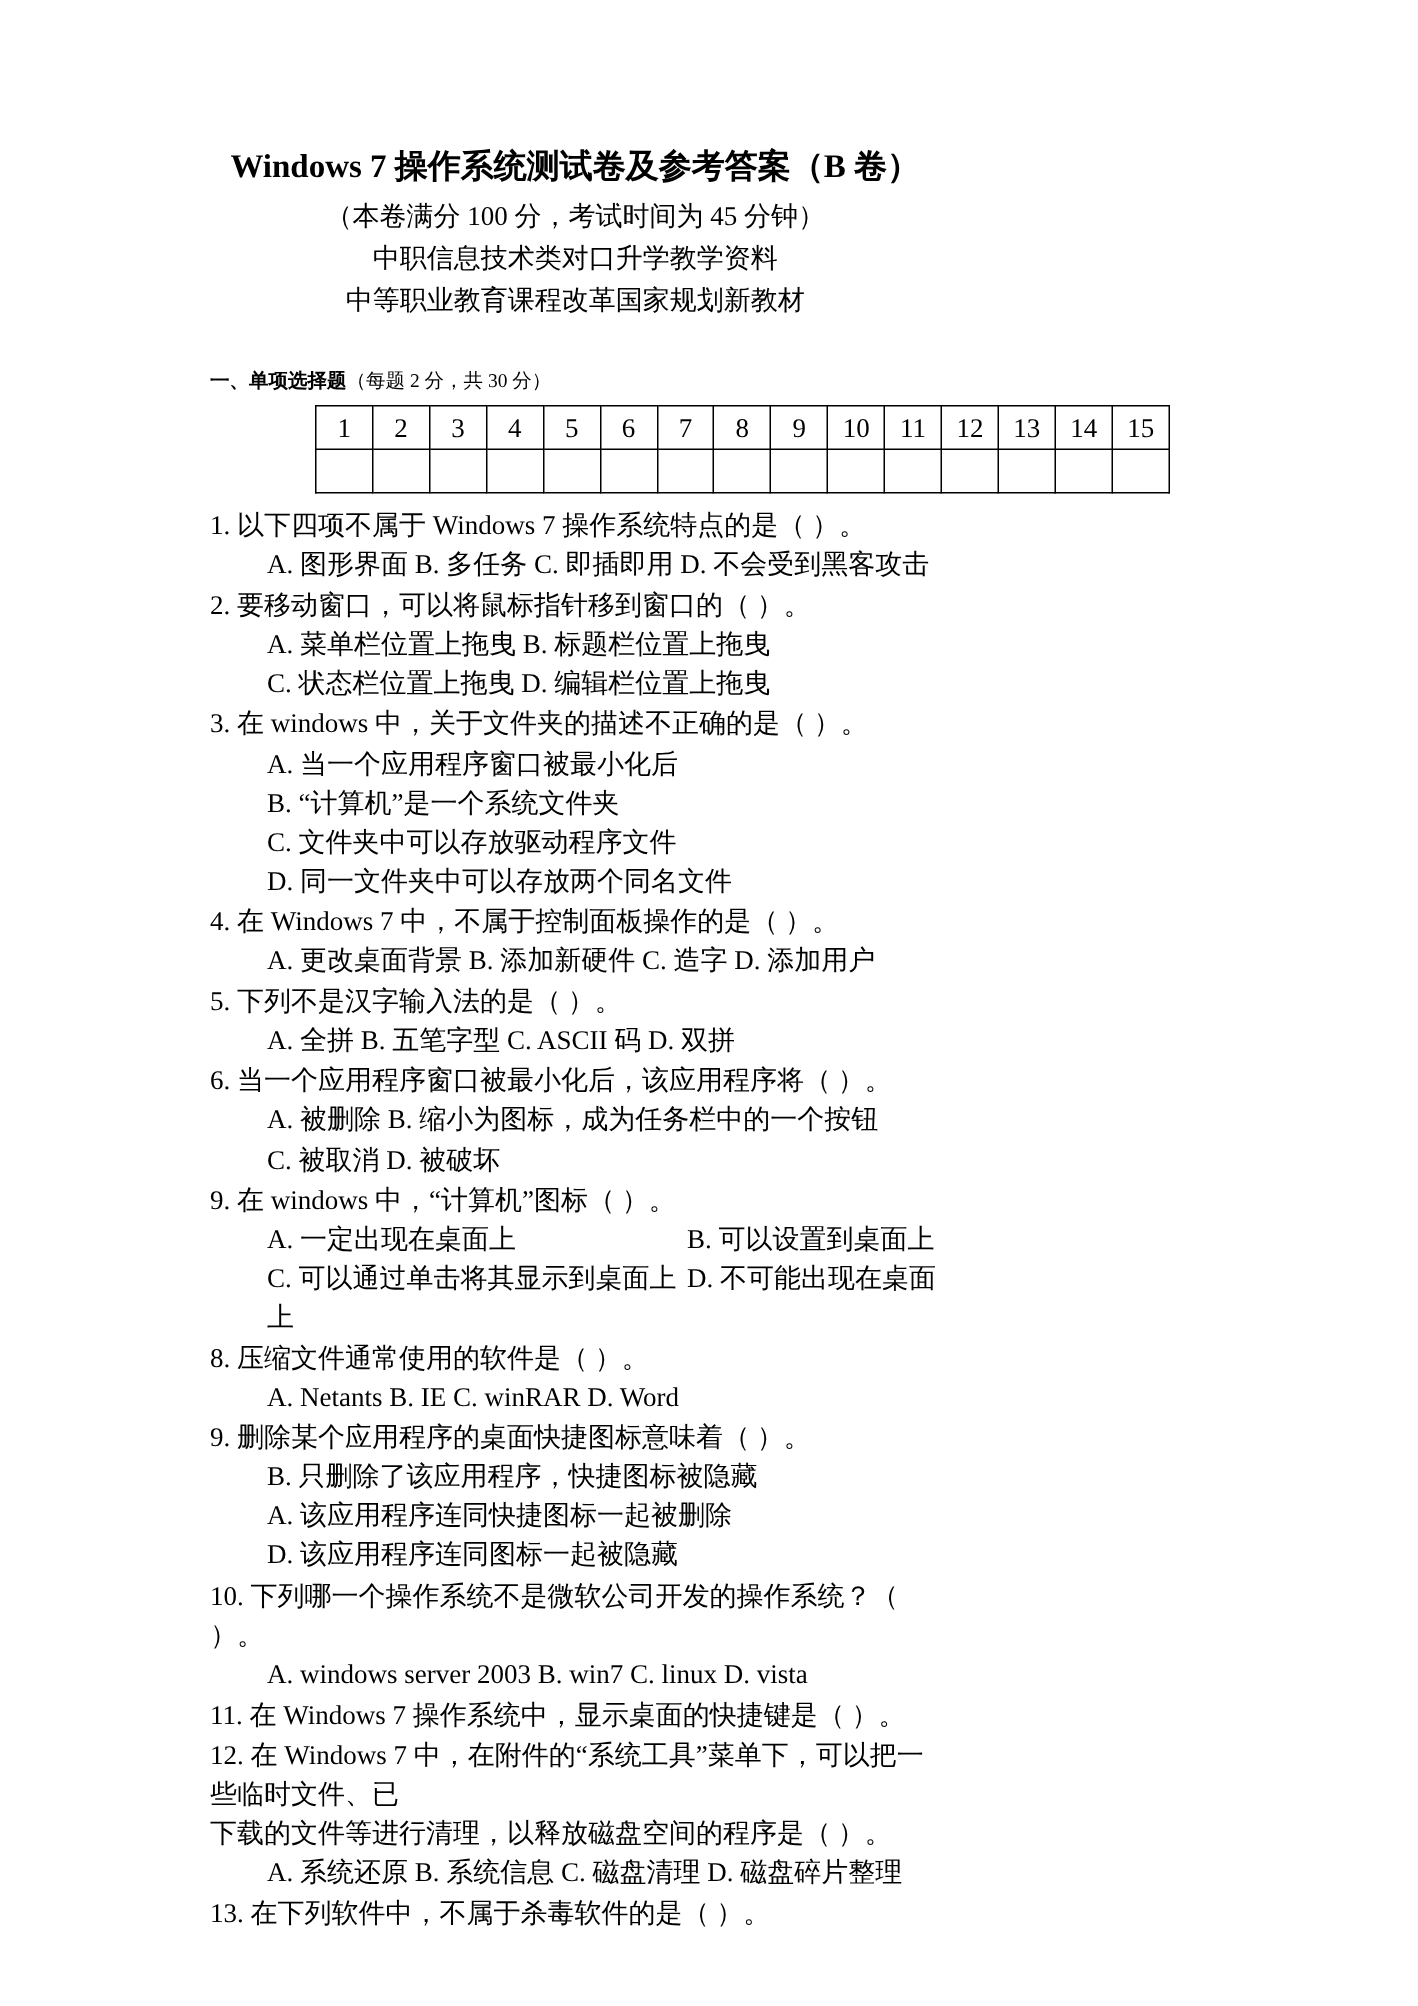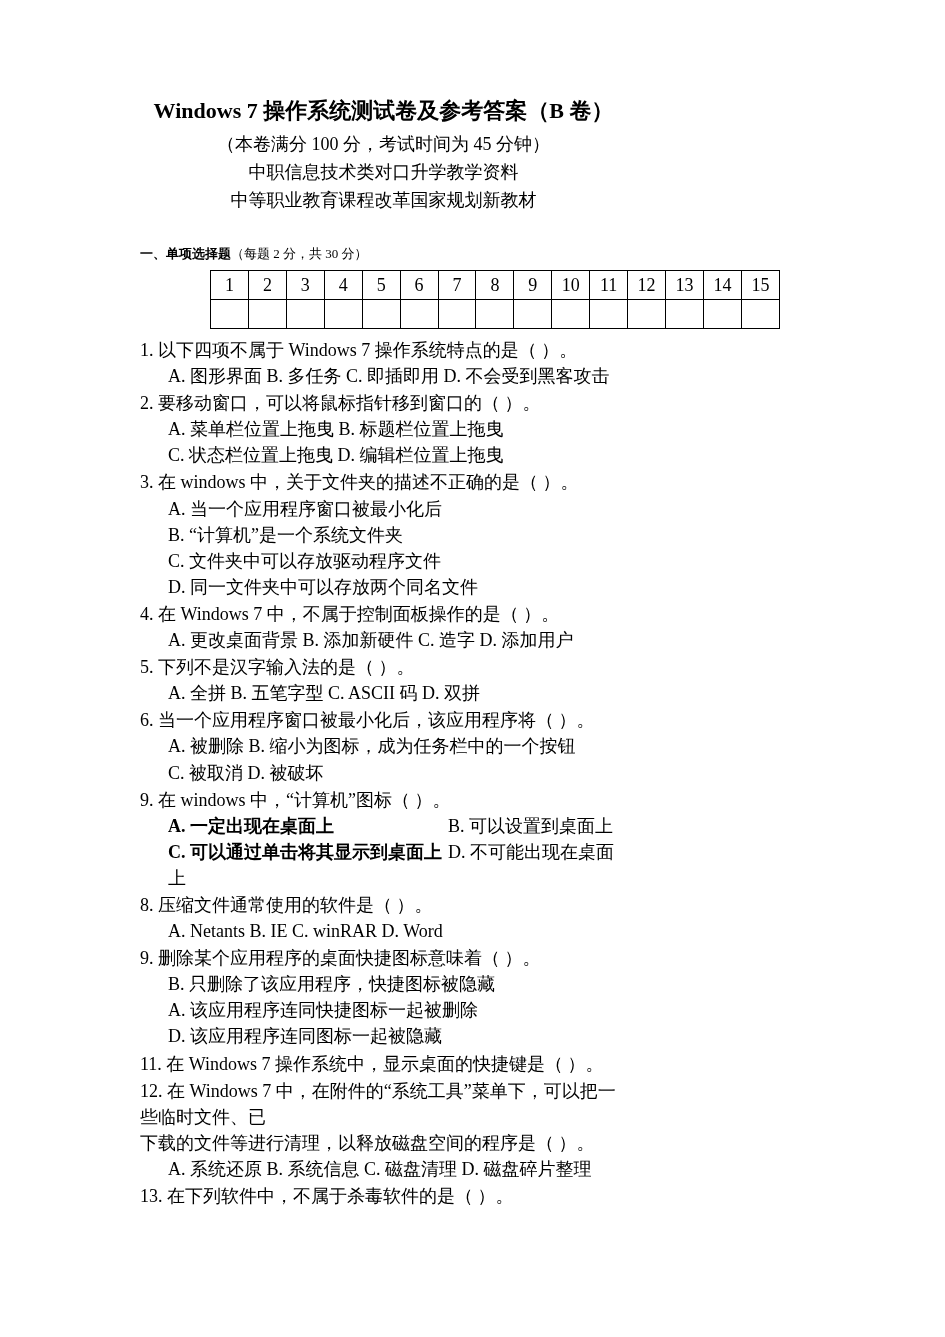--- a/index.html
+++ b/index.html
@@ -52,26 +52,25 @@
       font-size: 18px;
       padding: 0;
     }
     .answer-table tr:nth-child(2) td {
       height: 28px;
     }
     .q {
       margin: 1px 0 0 0;
     }
     .opts {
-      margin-left: 28px;
+      margin-left: 38px;
     }
     .opt-col2 {
       display: inline-block;
       min-width: 280px;
-      font-weight: bold;
     }
   </style>
 </head>
 <body>
 
 <div class="page">
 
   <div class="title-block">
     <div class="title">Windows 7 操作系统测试卷及参考答案（B 卷）</div>
     <div class="subtitle">（本卷满分 100 分，考试时间为 45 分钟）</div>
@@ -161,20 +160,24 @@
         <div>8. 压缩文件通常使用的软件是（  ）。</div>
         <div class="opts">A. Netants    B. IE    C. winRAR    D. Word</div>
       </div>
       <div class="q">
         <div>9. 删除某个应用程序的桌面快捷图标意味着（  ）。</div>
         <div class="opts">B. 只删除了该应用程序，快捷图标被隐藏</div>
         <div class="opts">A. 该应用程序连同快捷图标一起被删除</div>
         <div class="opts">D. 该应用程序连同图标一起被隐藏</div>
       </div>
       <div class="q">
+        <div>10. 下列哪一个操作系统不是微软公司开发的操作系统？（  ）。</div>
+        <div class="opts">A. windows server 2003    B. win7    C. linux    D. vista</div>
+      </div>
+      <div class="q">
         <div>11. 在 Windows 7 操作系统中，显示桌面的快捷键是（  ）。</div>
       </div>
       <div class="q">
         <div>12. 在 Windows 7 中，在附件的“系统工具”菜单下，可以把一些临时文件、已</div>
         <div>下载的文件等进行清理，以释放磁盘空间的程序是（  ）。</div>
         <div class="opts">A. 系统还原    B. 系统信息    C. 磁盘清理    D. 磁盘碎片整理</div>
       </div>
       <div class="q">
         <div>13. 在下列软件中，不属于杀毒软件的是（  ）。</div>
       </div>

